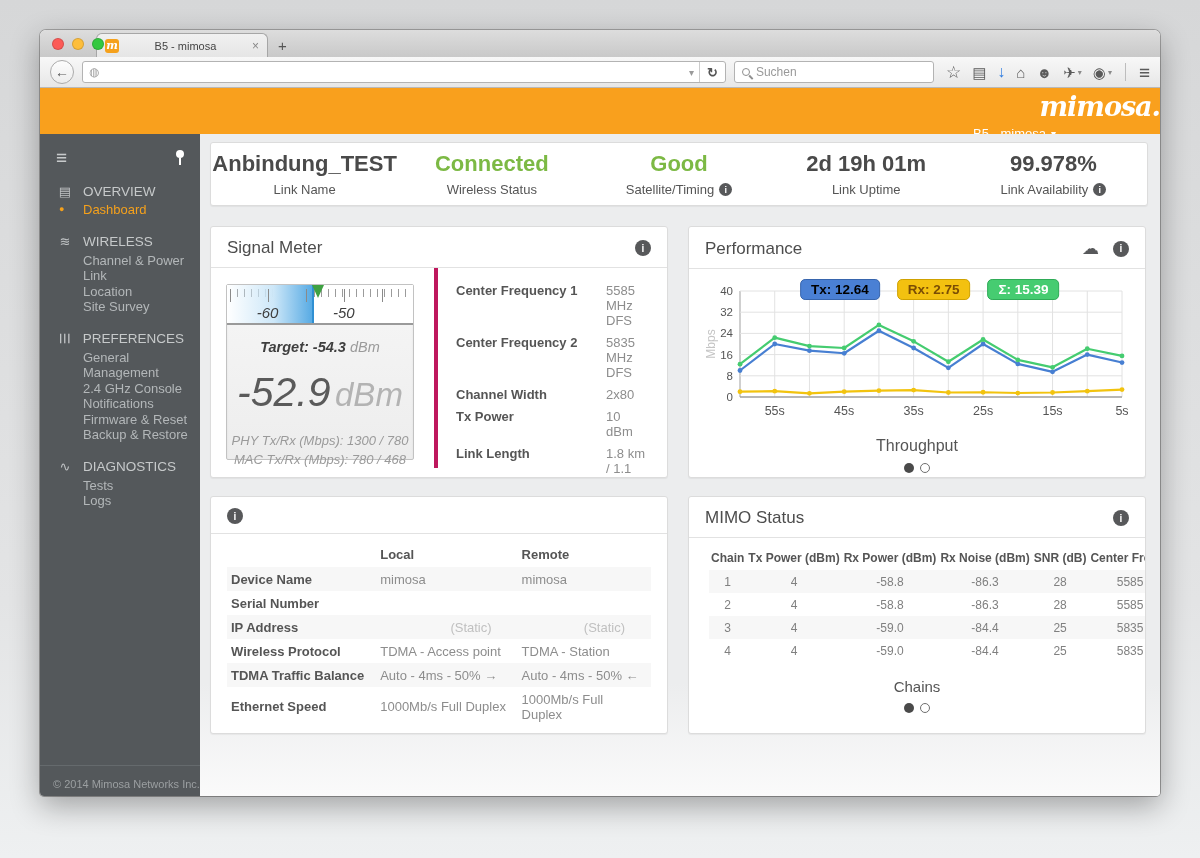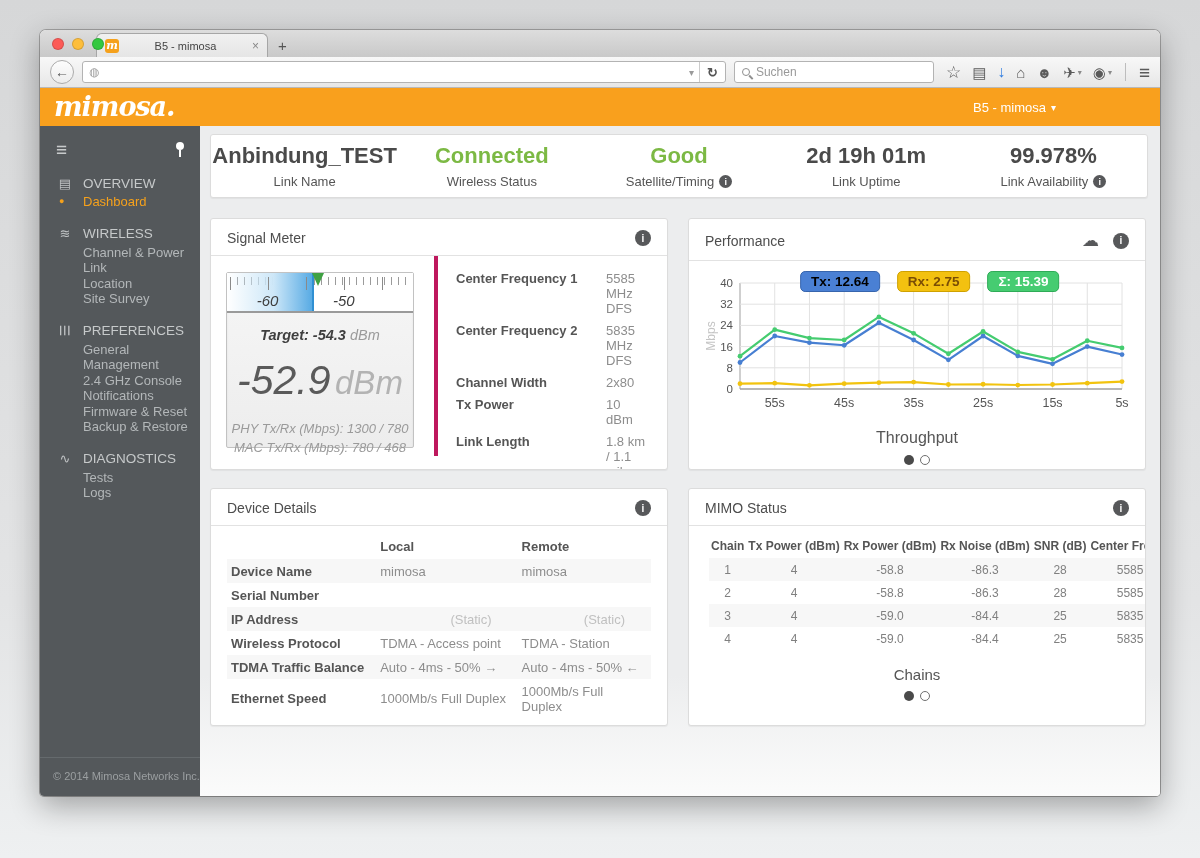--- a/index.html
+++ b/index.html
@@ -57,21 +57,21 @@
   .search-input::placeholder { color:#999; }
   .tool-icons { display:flex; align-items:center; gap:11px; padding-left:4px; }
   .ticon { color:#5a5a5a; font-size:15px; line-height:1; }
   .ticon.star { font-size:17px; }
   .ticon.download { color:#2f7ce0; font-weight:bold; font-size:16px; }
   .icon-group { display:flex; align-items:center; gap:2px; }
   .mini-caret { font-size:8px; color:#8a8a8a; }
   .tool-sep { width:1px; height:18px; background:#bdbdbd; margin:0 2px; }
   .ticon.menu { font-size:19px; }
   
-  .app-header { height:38px; background:#f9a01d; display:flex; align-items:center; }
+  .app-header { height:46px; background:#f9a01d; display:flex; align-items:flex-end;flex-direction:column; }
   .logo { font:italic bold 27px/38px "DejaVu Serif", serif; color:#fff; padding-left:14px; letter-spacing:-1px; }
   .device-menu { margin-left:auto; margin-right:104px; color:#fff; font-size:13px; display:flex; align-items:center; gap:5px; }
   .device-caret { font-size:10px; }
   .app-body { display:flex; height:670px; }
   
   .sidebar { width:160px; background:#54585b; position:relative; flex:none; }
   .sb-top { display:flex; justify-content:space-between; align-items:center; padding:14px 16px 0 16px; }
   .sb-burger { color:#c7cacb; font-size:19px; line-height:1; }
   .pin-icon { position:relative; width:8px; height:15px; }
   .pin-icon::before { content:''; position:absolute; left:0; top:0; width:8px; height:8px; border-radius:50%; background:#fff; }
@@ -93,21 +93,21 @@
   .stat-value { font-size:22px; color:#4a4a4a; font-weight:600; }
   .stat-value.green { color:#7cb944; }
   .stat-label { margin-top:5px; font-size:13px; color:#555; display:flex; justify-content:center; align-items:center; gap:5px; }
   .info-icon { display:inline-flex; width:16px; height:16px; border-radius:50%; background:#57585a; color:#fff;
     font-size:10px; font-weight:bold; align-items:center; justify-content:center; font-style:normal; }
   .info-icon.sm { width:13px; height:13px; font-size:9px; }
   .panel-grid { display:grid; grid-template-columns:458px 458px; gap:18px 20px; }
   .panel { overflow:hidden; }
   .panel.tall { height:252px; } .panel.short { height:238px; }
   .panel-header { display:flex; align-items:center; padding:11px 16px 9px; border-bottom:1px solid #e2e2e2; }
-  .panel-title { flex:1; font-size:14px; color:#4d4d4d; }
+  .panel-title { flex:1; font-size:17px; color:#4d4d4d; }
   .cloud-icon { color:#57585a; font-size:17px; margin-right:14px; }
   
   .sm-body { display:flex; height:200px; }
   .gauge { width:188px; margin:16px 20px 0 15px; border:1px solid #c2c2c2; border-radius:2px;
     background:linear-gradient(#f6f6f6,#ededed); height:176px; box-shadow:inset 0 1px 2px rgba(0,0,0,.08);font-style:italic; }
   .gauge-ruler { position:relative; height:40px; background:#fff; border-bottom:2px solid #9a9a9a; overflow:hidden; }
   .gauge-blue { position:absolute; left:0; top:0; bottom:0; width:47%;
     background:linear-gradient(to right, rgba(255,255,255,0) 0%, #cde7f8 55%, #58abe4 100%);
     border-right:2px solid #2f8fd2; }
   .gauge-ruler::before { content:''; position:absolute; left:3px; right:3px; top:4px; height:8px;
@@ -448,21 +448,20 @@
             <div class="chart-footer">Throughput</div>
             <div class="dots">
               <span class="dot filled"></span>
               <span class="dot empty"></span>
             </div>
           </div>
         </div>
 
         <div class="card panel short">
           <div class="panel-header">
-            <span class="panel-title">Device Details</span>
             <span class="info-icon">i</span>
           </div>
           <div class="dd-body">
             <table class="dd-table">
               <colgroup>
                   <col class="c1">
                   <col class="c2">
                   <col class="c3">
                 </colgroup>
               <tbody>

